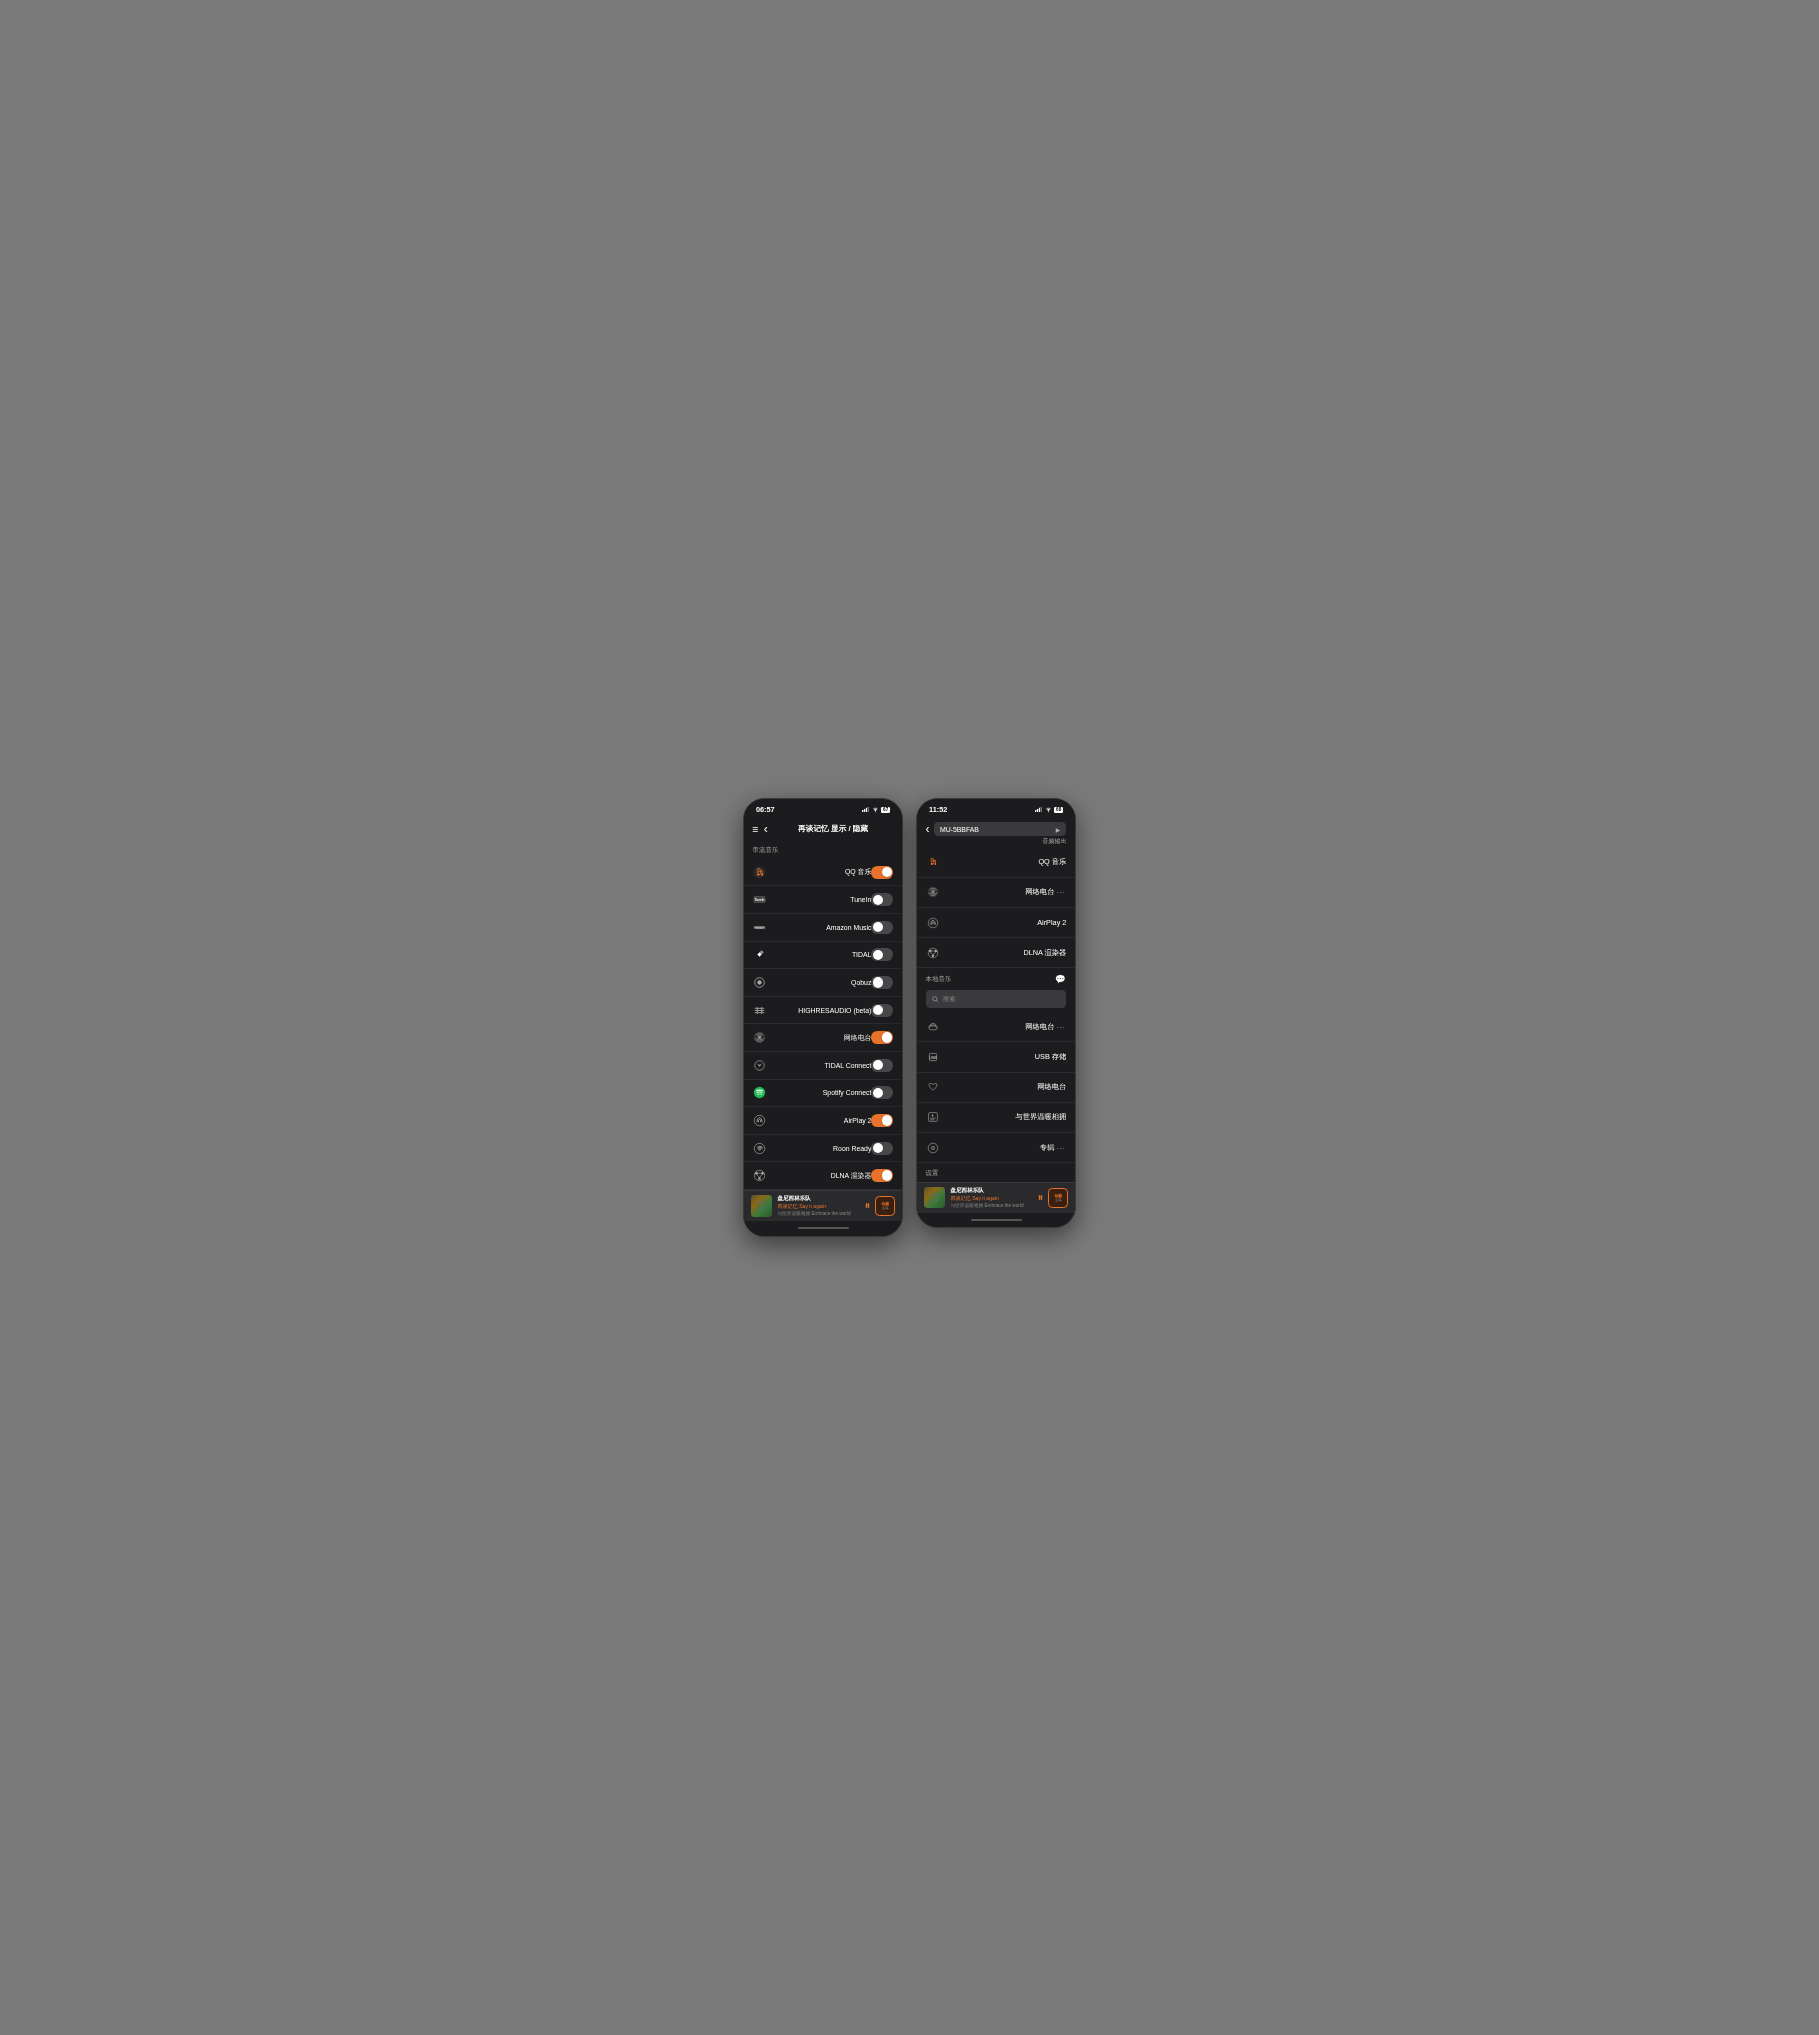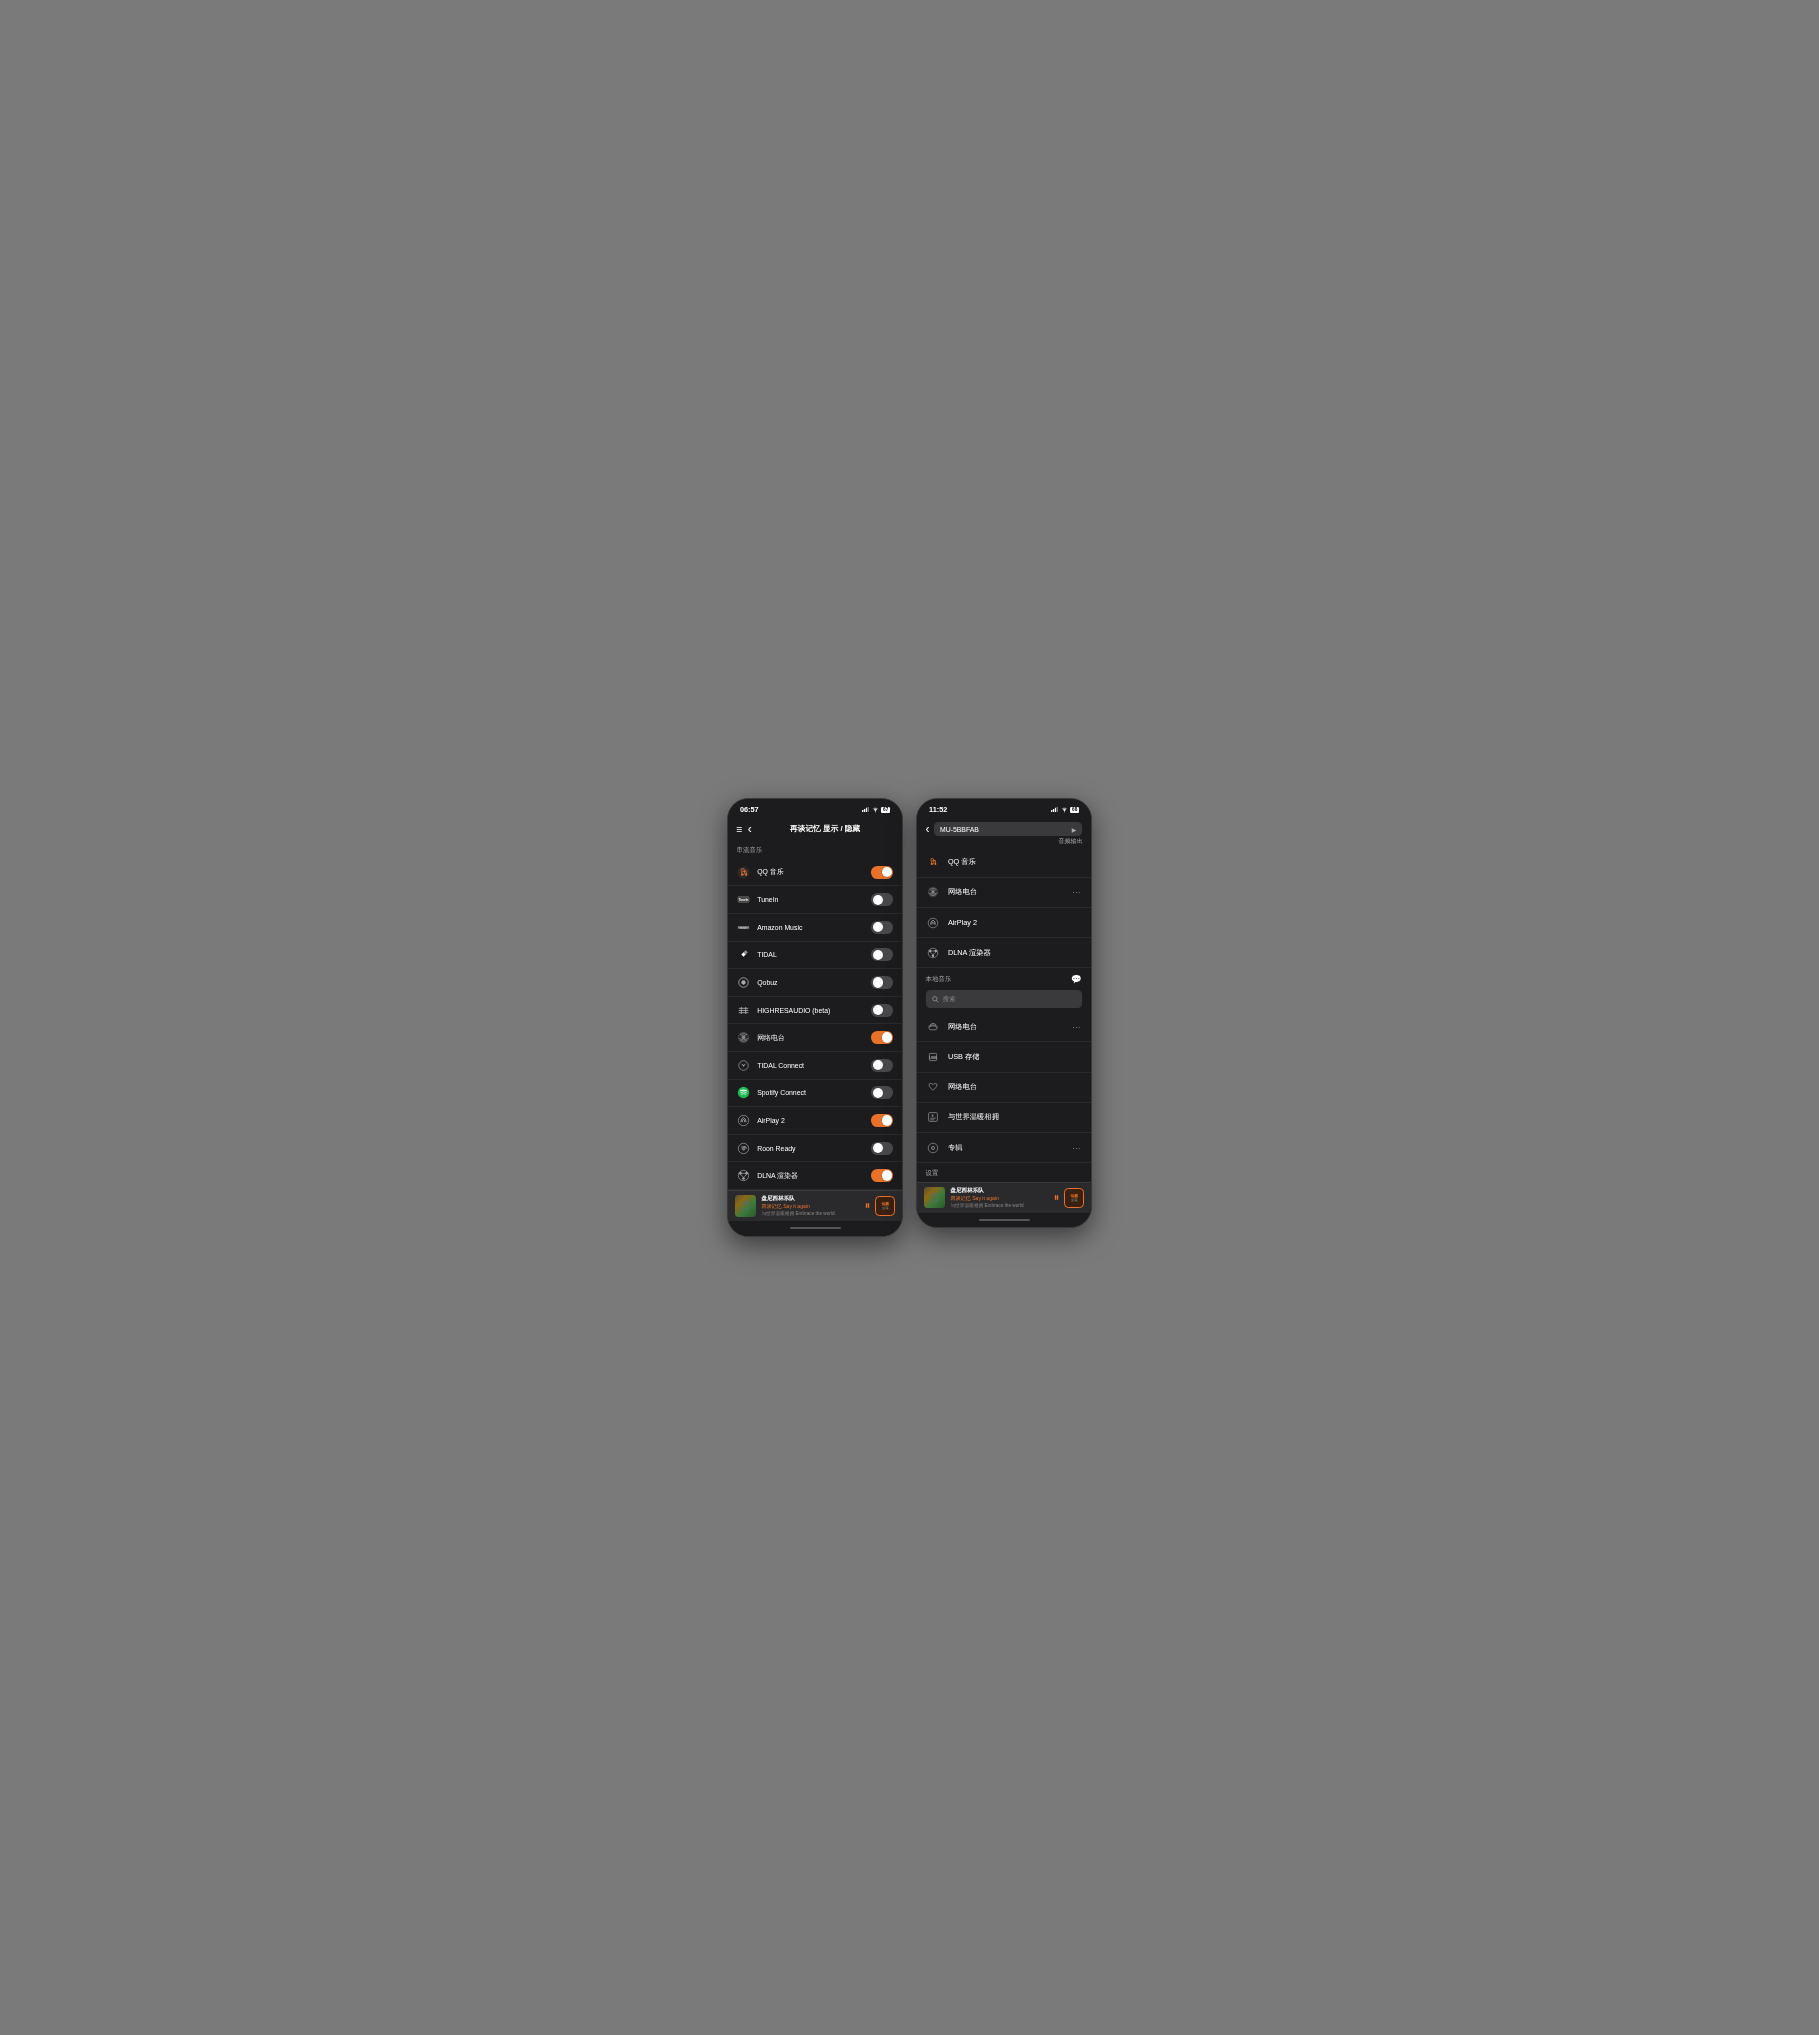--- a/index.html
+++ b/index.html
@@ -11,21 +11,21 @@
       min-height: 100vh;
       font-family: -apple-system, BlinkMacSystemFont, 'PingFang SC', 'Helvetica Neue', sans-serif;
       padding: 8.6px;
     }
     .phones-container {
       display: flex;
       gap: 13px;
       align-items: flex-start;
     }
     .phone {
-      width: 176px;
+      width: 160px;
       background: #1c1c1e;
       border-radius: 21.4px;
       overflow: hidden;
       position: relative;
       box-shadow: 0 8.6px 26px rgba(0,0,0,0.5);
       border: 0.9px solid #3a3a3c;
     }
     .status-bar {
       display: flex;
       justify-content: space-between;
@@ -302,20 +302,21 @@
       color: #fff;
     }
     .right-item-label {
       flex: 1;
       font-size: 7.3px;
       color: #fff;
     }
     .scrollable-content {
       overflow-y: auto;
       max-height: 334px;
+      text-align: right;
     }
     .scrollable-content::-webkit-scrollbar { display: none; }
   </style>
 </head>
 <body>
 
 <div class="phones-container">
 
   <div class="phone left-phone">
 

